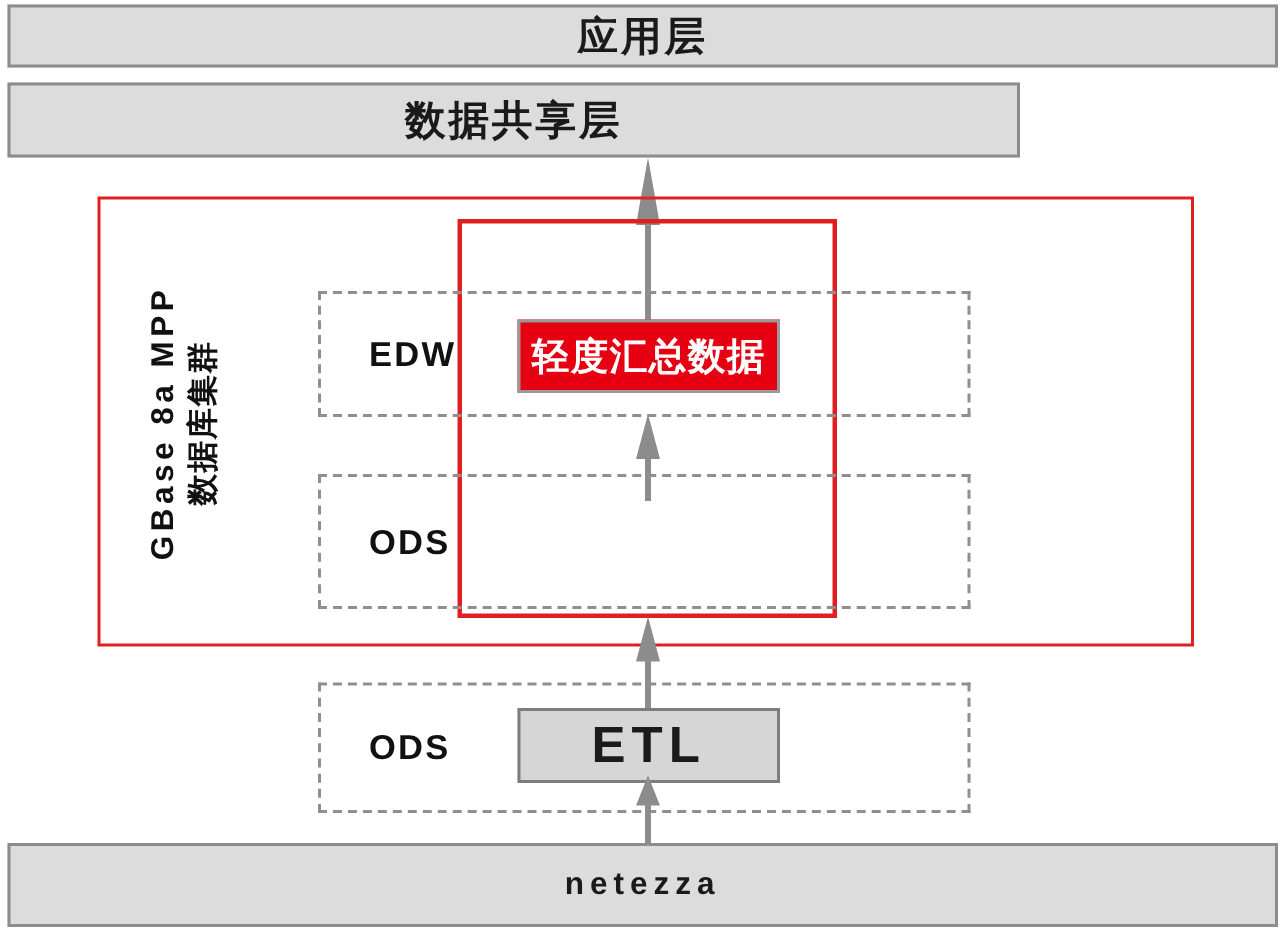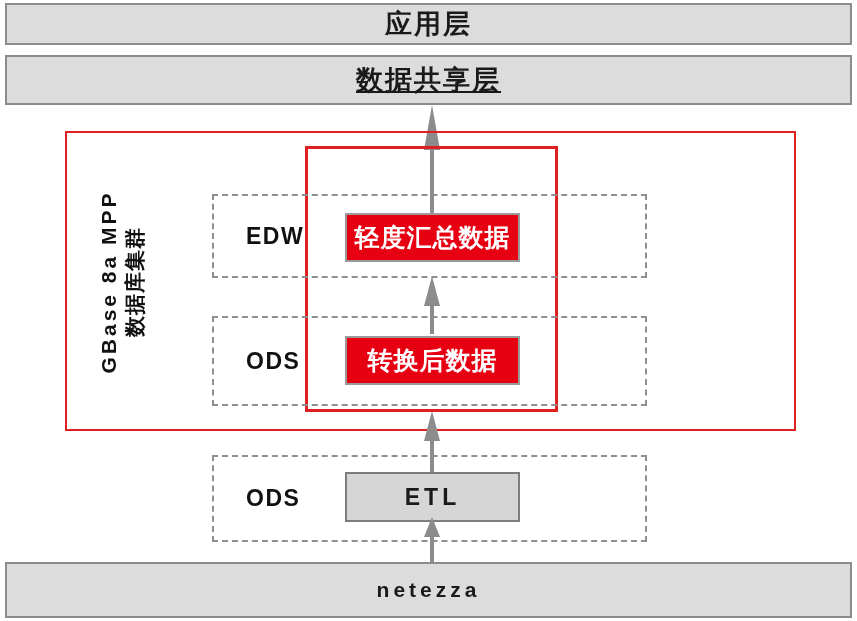--- a/index.html
+++ b/index.html
@@ -105,21 +105,21 @@
   }
 
   
   .grey-box {
     background: #d6d6d6;
     border: 2px solid #7d7d7d;
     display: flex;
     align-items: center;
     justify-content: center;
     color: #1a1a1a;
-    font-size: 23px;
+    font-size: 34px;
     font-weight: bold;
     letter-spacing: 4px;
   }
 
   
   .mpp-title {
     font-size: 22px;
     font-weight: bold;
     letter-spacing: 1px;
     color: #111111;
@@ -131,21 +131,21 @@
 </style>
 </head>
 <body>
 
 <div id="canvas">
 
   <div class="abs bar" style="left:5px; top:3px; width:847px; height:42px;">
     <span class="bar-label-cn">应用层</span>
   </div>
 
-  <div class="abs bar" style="left:5px; top:55px; width:847px; height:50px;text-decoration:underline;">
+  <div class="abs bar" style="left:5px; top:55px; width:675px; height:50px;">
     <span class="bar-label-cn">数据共享层</span>
   </div>
 
   <div class="abs arrow" style="left:421px; top:105px; width:22px; height:110px;">
     <svg width="22" height="110" viewBox="0 0 22 110">
       <rect x="9" y="38" width="4" height="72" fill="#8c8c8c"></rect>
       <polygon points="11,0 19,45 3,45" fill="#8c8c8c"></polygon>
     </svg>
   </div>
 
@@ -173,23 +173,20 @@
     <svg width="22" height="72" viewBox="0 0 22 72">
       <rect x="9" y="34" width="4" height="38" fill="#8c8c8c"></rect>
       <polygon points="11,14 19,44 3,44" fill="#8c8c8c"></polygon>
     </svg>
   </div>
 
   <div class="abs dashed-box" style="left:212px; top:316px; width:435px; height:90px;">
     <span class="dashed-label">ODS</span>
   </div>
 
-  <div class="abs red-box" style="left:345px; top:336px; width:175px; height:49px;">
-    <span>转换后数据</span>
-  </div>
 
   <div class="abs arrow" style="left:421px; top:385px; width:22px; height:90px;">
     <svg width="22" height="90" viewBox="0 0 22 90">
       <rect x="9" y="52" width="4" height="38" fill="#8c8c8c"></rect>
       <polygon points="11,26 19,56 3,56" fill="#8c8c8c"></polygon>
     </svg>
   </div>
 
   <div class="abs dashed-box" style="left:212px; top:455px; width:435px; height:87px;">
     <span class="dashed-label">ODS</span>

